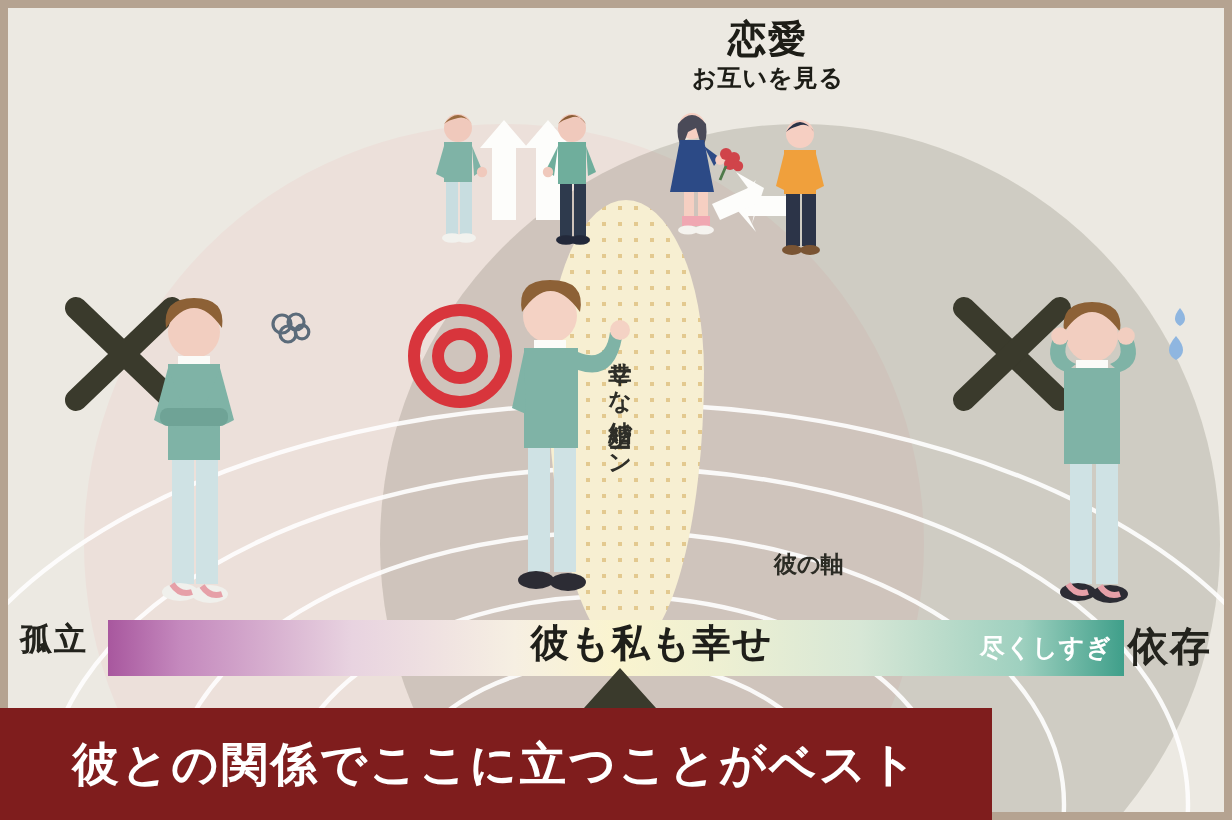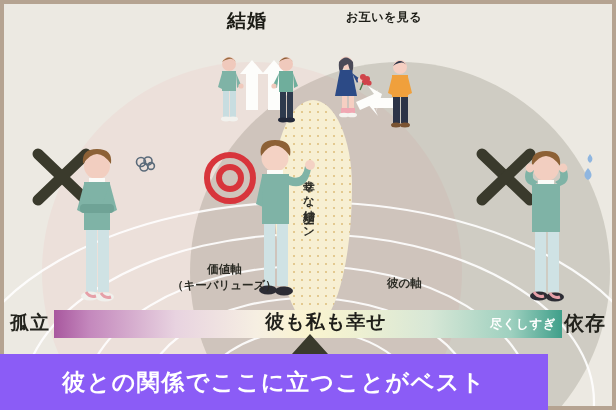--- a/index.html
+++ b/index.html
@@ -36,43 +36,43 @@
 
   
   .axisbar{position:absolute;left:50px;top:306px;width:508px;height:28px;
     background:linear-gradient(to right,
        #a8579e 0%, #c488bd 7%, #e8d3e0 24%, #f6efe2 40%,
        #faf4cf 50%, #eef0d2 60%, #d7e7d6 74%, #9ed0bf 90%, #3f9f8a 100%);}
   .axis-left-in{position:absolute;left:56px;top:312px;font-size:12.5px;font-weight:700;
      color:#ffffff;letter-spacing:.5px;}
   .axis-right-in{position:absolute;right:56px;top:312px;font-size:12.5px;font-weight:700;
      color:#ffffff;letter-spacing:.5px;}
-  .axis-left-out{position:absolute;left:6px;top:306px;font-size:19px;font-weight:700;
+  .axis-left-out{position:absolute;left:6px;top:306px;font-size:16px;font-weight:700;
      color:#23231d;letter-spacing:1px;}
   .axis-right-out{position:absolute;right:6px;top:306px;font-size:20px;font-weight:700;
      color:#23231d;letter-spacing:1px;margin-left:25px;}
   .axis-center{position:absolute;left:0;right:0;top:305px;text-align:center;
      font-size:19px;font-weight:700;color:#1f1f1a;letter-spacing:1px;padding-left:36px;}
 
   
   .ann{position:absolute;font-size:11.5px;font-weight:700;color:#2b2b24;
        text-align:center;line-height:1.35;white-space:nowrap;}
   .ann-value{left:168px;top:258px;}
   .ann-his{left:383px;top:272px;text-align:center;}
 
   
   .head{position:absolute;text-align:center;color:#1d1d17;white-space:nowrap;}
   .head .big{font-size:19px;font-weight:700;letter-spacing:1px;line-height:1.15;}
   .head .small{font-size:12px;font-weight:700;letter-spacing:.5px;line-height:1.3;}
   .head-marriage{left:178px;top:6px;width:130px;}
   .head-love{left:320px;top:6px;width:120px;}
 
   
-  .banner{position:absolute;left:0;bottom:0;width:548px;height:56px;
-     background:#8b5cf6;display:flex;align-items:center;justify-content:center;}
+  .banner{position:absolute;left:0;bottom:0;width:496px;height:56px;
+     background:#7f1d1d;display:flex;align-items:center;justify-content:center;}
   .banner span{color:#ffffff;font-size:23px;font-weight:700;letter-spacing:1.5px;}
 
   
   .fig{position:absolute;}
   .xmark{position:absolute;}
   .target{position:absolute;left:200px;top:148px;width:52px;height:52px;}
 
   .zone-wrap,.fig,.xmark,.target,.arcs{pointer-events:none;}
 </style>
 </head>
@@ -92,24 +92,24 @@
         <ellipse cx="304" cy="398" rx="224" ry="136"></ellipse>
         <ellipse cx="304" cy="398" rx="286" ry="168"></ellipse>
         <ellipse cx="304" cy="398" rx="352" ry="200"></ellipse>
       </g>
     </svg>
 
     <div class="zone"></div>
     <div class="zone-label">幸せな結婚ゾーン</div>
 
     <div class="head head-marriage">
-      <div class="big">結婚</div>
     </div>
 
     <div class="head head-love">
+      <div class="big">恋愛</div>
       <div class="small">お互いを見る</div>
     </div>
 
     <svg class="fig" style="left:196px;top:46px;" width="112" height="78" viewBox="0 0 112 78">
 
       <path d="M40 24 L52 10 L64 24 L58 24 L58 60 L46 60 L46 24 Z" fill="#fdfdfb"></path>
       <path d="M62 24 L74 10 L86 24 L80 24 L80 60 L68 60 L68 24 Z" fill="#fdfdfb"></path>
 
       <circle cx="29" cy="14" r="7" fill="#f0c9bc"></circle>
       <path d="M22 12 q7 -9 14 0 q-3 -4 -7 -3 q-5 1 -7 3Z" fill="#9a6b3f"></path>
@@ -240,24 +240,20 @@
       <ellipse cx="29" cy="154" rx="9" ry="4.5" fill="#2c2c34"></ellipse>
       <ellipse cx="45" cy="155" rx="9" ry="4.5" fill="#2c2c34"></ellipse>
       <path d="M24 150 q4 6 10 4" stroke="#e6a0a8" stroke-width="3" fill="none"></path>
       <path d="M40 151 q4 6 10 4" stroke="#e6a0a8" stroke-width="3" fill="none"></path>
     </svg>
     <svg class="fig" style="left:578px;top:148px;" width="26" height="32" viewBox="0 0 26 32">
       <path d="M8 2 q5 6 0 9 q-5 -3 0 -9Z" fill="#8fb6e0"></path>
       <path d="M6 16 q7 8 0 12 q-7 -4 0 -12Z" fill="#8fb6e0"></path>
     </svg>
 
-    <div class="ann ann-value">
-      <div>価値軸</div>
-      <div>（キーバリューズ）</div>
-    </div>
     <div class="ann ann-his">
       <div>彼の軸</div>
     </div>
 
     <div class="axisbar"></div>
     <div class="axis-right-in">尽くしすぎ</div>
     <div class="axis-left-out">孤立</div>
     <div class="axis-right-out">依存</div>
     <div class="axis-center">彼も私も幸せ</div>
 

